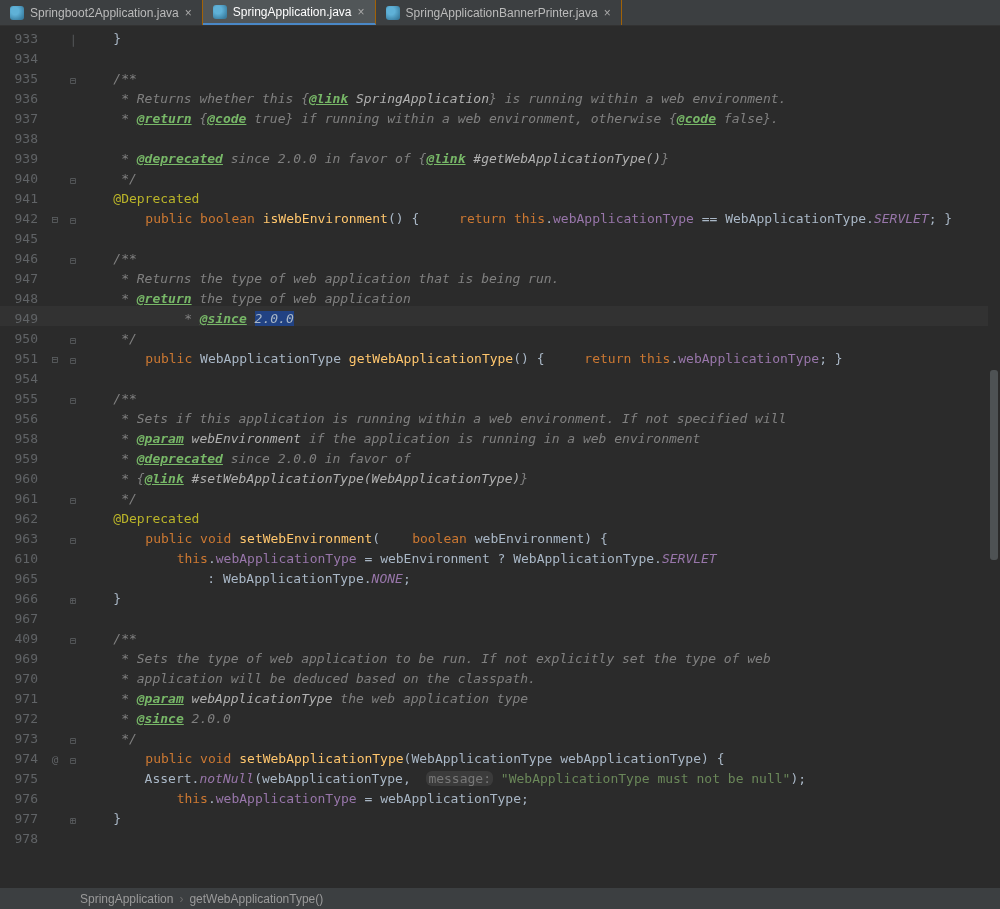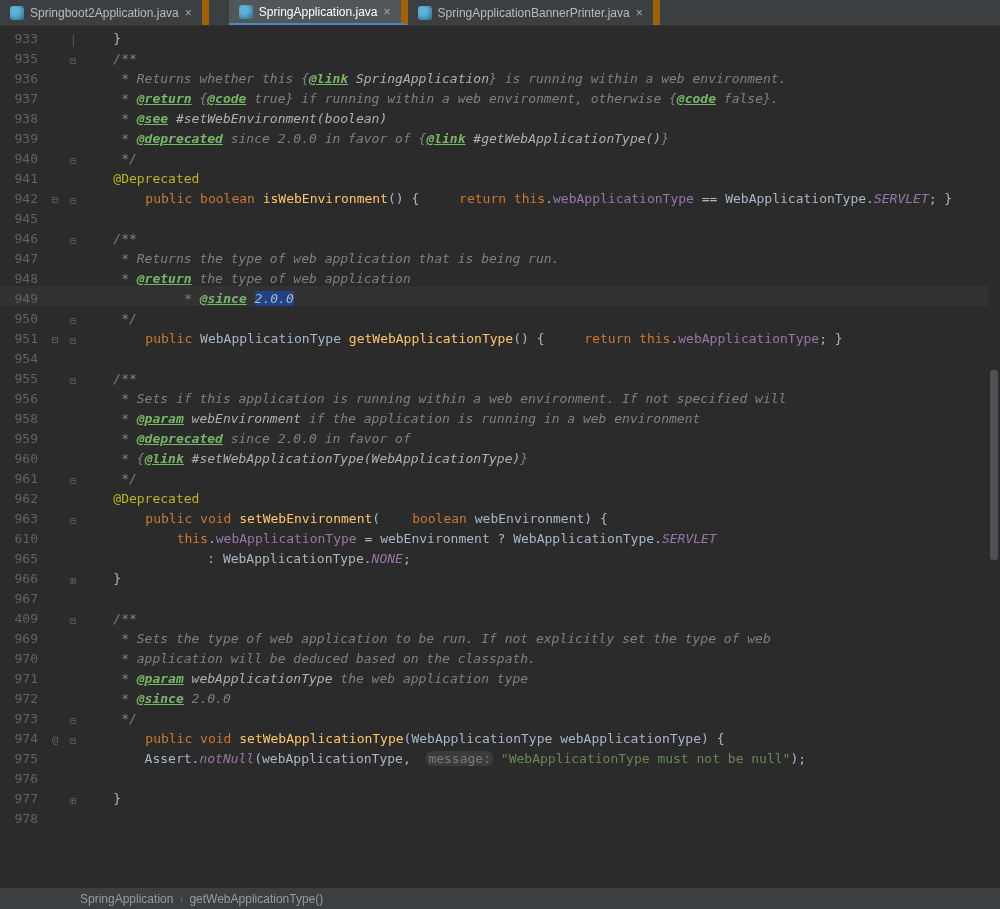--- a/index.html
+++ b/index.html
@@ -24,28 +24,27 @@
   }
   .tab {
     display:flex;
     align-items:center;
     padding:0 10px;
     gap:6px;
     background:#3c3f41;
     font-family:"Segoe UI","Helvetica Neue",sans-serif;
     font-size:12px;
     color:#bbbbbb;
-    border-right:7px solid #a16207;
+    border-right:1px solid #a16207;
     cursor:pointer;
   }
   .tab.active {
     background:#515658;
     color:#fefefe;
     border-bottom:2px solid #4a88c7;
-    margin-left:20px;
   }
   .tab .file-icon {
     width:14px;height:14px;
     border-radius:3px;
     background:radial-gradient(circle at 5px 5px,#5fb1d7 30%,#3a7ea1 80%);
     position:relative;
   }
   .tab .close-x { font-size:12px;color:#aaaaaa; }
   
   .editor {
@@ -147,24 +146,25 @@
   <div class="tab">
     <span class="file-icon"></span>
     <span>SpringApplicationBannerPrinter.java</span>
     <span class="close-x">×</span>
   </div>
 </div>
 
 <div class="editor">
   <div class="lines" id="lines-container">
       <div class="line"><div class="gutter-num">933</div><div class="gutter-icon"></div><div class="fold-col">│</div><div class="code"><span>    }</span></div></div>
+      <div class="line"><div class="gutter-num">934</div><div class="gutter-icon"></div><div class="fold-col"></div><div class="code"><span></span></div></div>
       <div class="line"><div class="gutter-num">935</div><div class="gutter-icon"></div><div class="fold-col">⊟</div><div class="code"><span class="c-comment">    /**</span></div></div>
       <div class="line"><div class="gutter-num">936</div><div class="gutter-icon"></div><div class="fold-col"></div><div class="code"><span class="c-comment">     * Returns whether this {</span><span class="c-tag">@link</span><span class="c-comment"> </span><span class="c-doclink">SpringApplication</span><span class="c-comment">} is running within a web environment.</span></div></div>
       <div class="line"><div class="gutter-num">937</div><div class="gutter-icon"></div><div class="fold-col"></div><div class="code"><span class="c-comment">     * </span><span class="c-tag">@return</span><span class="c-comment"> {</span><span class="c-tag">@code</span><span class="c-comment"> true} if running within a web environment, otherwise {</span><span class="c-tag">@code</span><span class="c-comment"> false}.</span></div></div>
-      <div class="line"><div class="gutter-num">938</div><div class="gutter-icon"></div><div class="fold-col"></div><div class="code"><span class="c-comment">     * </span><span class="c-tag">@see</span><span class="c-comment"> </span><span class="c-doclink">#setWebEnvironment(boolean)</span></div></div>
+      <div class="line"><div class="gutter-num">938</div><div class="gutter-icon"></div><div class="fold-col"></div></div>
       <div class="line"><div class="gutter-num">939</div><div class="gutter-icon"></div><div class="fold-col"></div><div class="code"><span class="c-comment">     * </span><span class="c-tag">@deprecated</span><span class="c-comment"> since 2.0.0 in favor of {</span><span class="c-tag">@link</span><span class="c-comment"> </span><span class="c-doclink">#getWebApplicationType()</span><span class="c-comment">}</span></div></div>
       <div class="line"><div class="gutter-num">940</div><div class="gutter-icon"></div><div class="fold-col">⊟</div><div class="code"><span class="c-comment">     */</span></div></div>
       <div class="line"><div class="gutter-num">941</div><div class="gutter-icon"></div><div class="fold-col"></div><div class="code"><span class="c-annotation">    @Deprecated</span></div></div>
       <div class="line"><div class="gutter-num">942</div><div class="gutter-icon">⊟</div><div class="fold-col">⊟</div><div class="code"><span>    </span><span class="c-kw">public boolean </span><span class="c-method">isWebEnvironment</span><span>() { </span><span class="c-kw">return this</span><span>.</span><span class="c-field">webApplicationType</span><span> == WebApplicationType.</span><span class="c-static">SERVLET</span><span>; }</span></div></div>
       <div class="line"><div class="gutter-num">945</div><div class="gutter-icon"></div><div class="fold-col"></div><div class="code"><span></span></div></div>
       <div class="line"><div class="gutter-num">946</div><div class="gutter-icon"></div><div class="fold-col">⊟</div><div class="code"><span class="c-comment">    /**</span></div></div>
       <div class="line"><div class="gutter-num">947</div><div class="gutter-icon"></div><div class="fold-col"></div><div class="code"><span class="c-comment">     * Returns the type of web application that is being run.</span></div></div>
       <div class="line"><div class="gutter-num">948</div><div class="gutter-icon"></div><div class="fold-col"></div><div class="code"><span class="c-comment">     * </span><span class="c-tag">@return</span><span class="c-comment"> the type of web application</span></div></div>
       <div class="line c-line-high"><div class="gutter-num">949</div><div class="gutter-icon"></div><div class="fold-col"></div><div class="code"><span class="c-comment">     * </span><span class="c-tag">@since</span><span class="c-comment"> </span><span class="c-selection">2.0.0</span></div></div>
       <div class="line"><div class="gutter-num">950</div><div class="gutter-icon"></div><div class="fold-col">⊟</div><div class="code"><span class="c-comment">     */</span></div></div>
@@ -183,21 +183,21 @@
       <div class="line"><div class="gutter-num">966</div><div class="gutter-icon"></div><div class="fold-col">⊞</div><div class="code"><span>    }</span></div></div>
       <div class="line"><div class="gutter-num">967</div><div class="gutter-icon"></div><div class="fold-col"></div><div class="code"><span></span></div></div>
       <div class="line"><div class="gutter-num">409</div><div class="gutter-icon"></div><div class="fold-col">⊟</div><div class="code"><span class="c-comment">    /**</span></div></div>
       <div class="line"><div class="gutter-num">969</div><div class="gutter-icon"></div><div class="fold-col"></div><div class="code"><span class="c-comment">     * Sets the type of web application to be run. If not explicitly set the type of web</span></div></div>
       <div class="line"><div class="gutter-num">970</div><div class="gutter-icon"></div><div class="fold-col"></div><div class="code"><span class="c-comment">     * application will be deduced based on the classpath.</span></div></div>
       <div class="line"><div class="gutter-num">971</div><div class="gutter-icon"></div><div class="fold-col"></div><div class="code"><span class="c-comment">     * </span><span class="c-tag">@param</span><span class="c-comment"> </span><span class="c-doclink">webApplicationType</span><span class="c-comment"> the web application type</span></div></div>
       <div class="line"><div class="gutter-num">972</div><div class="gutter-icon"></div><div class="fold-col"></div><div class="code"><span class="c-comment">     * </span><span class="c-tag">@since</span><span class="c-comment"> 2.0.0</span></div></div>
       <div class="line"><div class="gutter-num">973</div><div class="gutter-icon"></div><div class="fold-col">⊟</div><div class="code"><span class="c-comment">     */</span></div></div>
       <div class="line"><div class="gutter-num">974</div><div class="gutter-icon">@</div><div class="fold-col">⊟</div><div class="code"><span>    </span><span class="c-kw">public void </span><span class="c-method">setWebApplicationType</span><span>(WebApplicationType webApplicationType) {</span></div></div>
       <div class="line"><div class="gutter-num">975</div><div class="gutter-icon"></div><div class="fold-col"></div><div class="code"><span>        Assert.</span><span class="c-static">notNull</span><span>(webApplicationType,  </span><span class="c-paramhint">message:</span><span> </span><span class="c-string">"WebApplicationType must not be null"</span><span>);</span></div></div>
-      <div class="line"><div class="gutter-num">976</div><div class="gutter-icon"></div><div class="fold-col"></div></div>
+      <div class="line"><div class="gutter-num">976</div><div class="gutter-icon"></div><div class="fold-col"></div><div class="code"><span>        </span><span class="c-kw">this</span><span>.</span><span class="c-field">webApplicationType</span><span> = webApplicationType;</span></div></div>
       <div class="line"><div class="gutter-num">977</div><div class="gutter-icon"></div><div class="fold-col">⊞</div><div class="code"><span>    }</span></div></div>
       <div class="line"><div class="gutter-num">978</div><div class="gutter-icon"></div><div class="fold-col"></div><div class="code"><span></span></div></div>
     </div>
 </div>
 
 <div class="scroll">
   <div class="thumb"></div>
 </div>
 
 <div class="breadcrumb">

